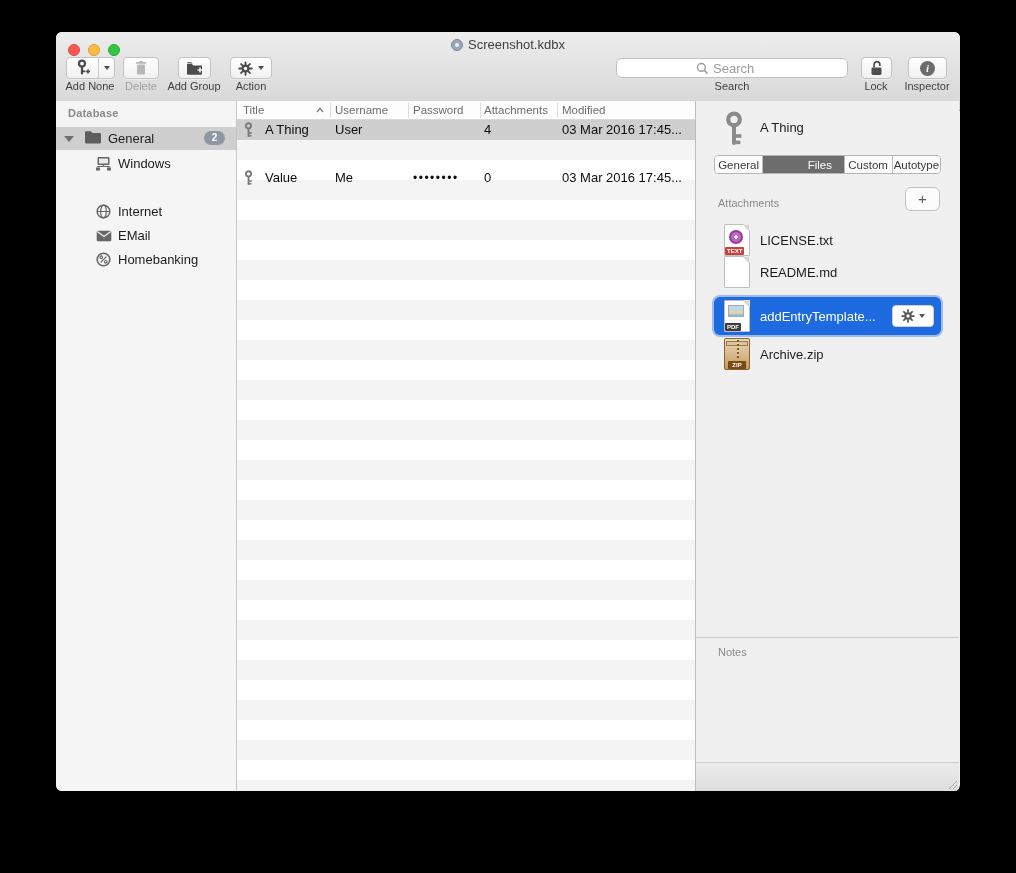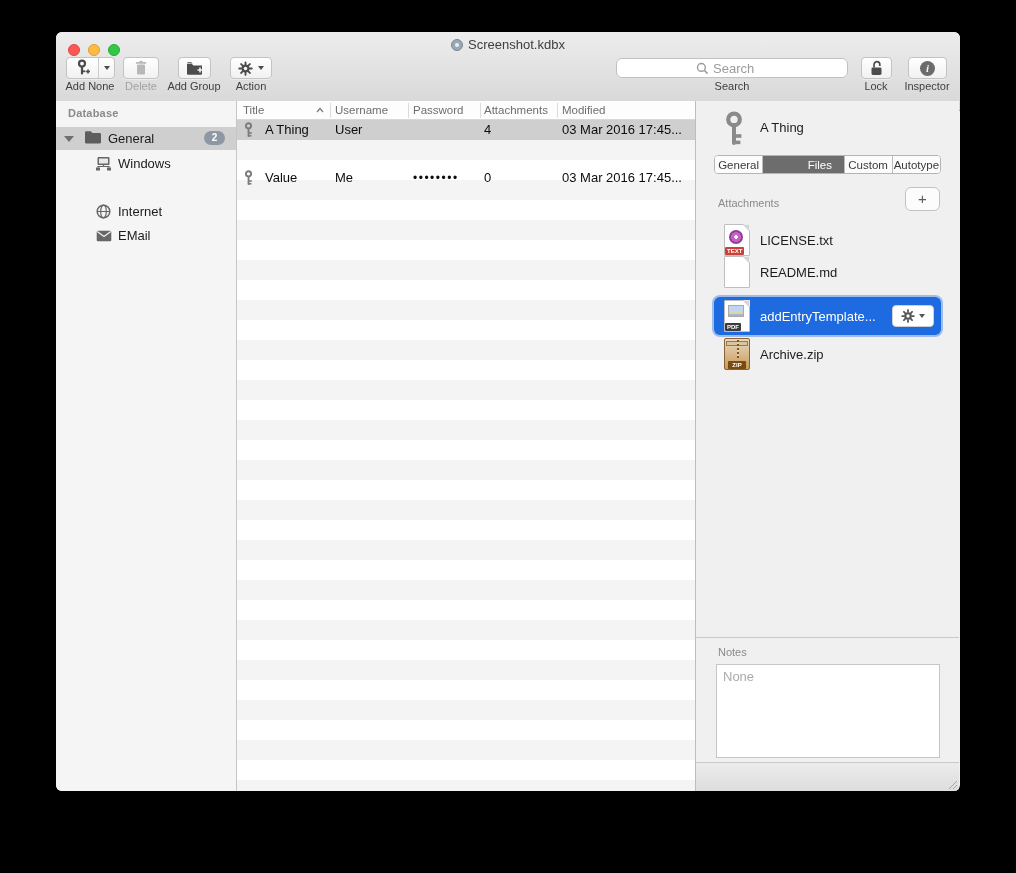--- a/index.html
+++ b/index.html
@@ -257,20 +257,31 @@
       <div class="side-item" style="top:123px;">
         <span class="sicon">
           <svg width="16" height="12" viewBox="0 0 16 12">
             <rect x="0.7" y="0.7" width="14.6" height="10.6" rx="1.2" fill="#666"></rect>
             <path d="M1.2 1.4 L8 6.4 L14.8 1.4" fill="none" stroke="#f0f0f0" stroke-width="1.3"></path>
           </svg>
         </span>
         <span class="slabel">EMail</span>
       </div>
 
+      <div class="side-item" style="top:147px;">
+        <span class="sicon">
+          <svg width="15" height="15" viewBox="0 0 15 15">
+            <circle cx="7.5" cy="7.5" r="6.3" fill="none" stroke="#666" stroke-width="1.6"></circle>
+            <line x1="4.6" y1="10.4" x2="10.4" y2="4.6" stroke="#666" stroke-width="1.3"></line>
+            <circle cx="5.2" cy="5.2" r="1.3" fill="none" stroke="#666" stroke-width="1.1"></circle>
+            <circle cx="9.8" cy="9.8" r="1.3" fill="none" stroke="#666" stroke-width="1.1"></circle>
+          </svg>
+        </span>
+        <span class="slabel">Homebanking</span>
+      </div>
     </div>
 
     <div class="tablepane">
       <div class="thead">
         <div class="th" style="left:6px;">Title</div>
         <svg class="sortcaret" style="left:79px;" viewBox="0 0 8 6">
           <path d="M1 5 L4 1.5 L7 5" fill="none" stroke="#7d7d7d" stroke-width="1.3"></path>
         </svg>
         <div class="hsep" style="left:93px;"></div>
         <div class="th" style="left:98px;">Username</div>
@@ -405,21 +416,20 @@
             <div class="zipband"></div>
             <div class="zipper"></div>
             <div class="ftag" style="background:#7a4a12; left:4px; right:4px; text-align:center;">ZIP</div>
           </div>
           <div class="attname">Archive.zip</div>
         </div>
       </div>
 
       <div class="sep" style="top:536px;"></div>
       <div class="sec-label notes-label">Notes</div>
-      <textarea class="notes-area" placeholder="None" style=""></textarea>
       <div class="sep" style="top:661px;"></div>
       <div class="bottombar">
         <svg class="grip" width="10" height="10" viewBox="0 0 10 10">
           <line x1="2" y1="10" x2="10" y2="2" stroke="#a5a5a5" stroke-width="1"></line>
           <line x1="6" y1="10" x2="10" y2="6" stroke="#a5a5a5" stroke-width="1"></line>
         </svg>
       </div>
     </div>
   </div>
 </div>

